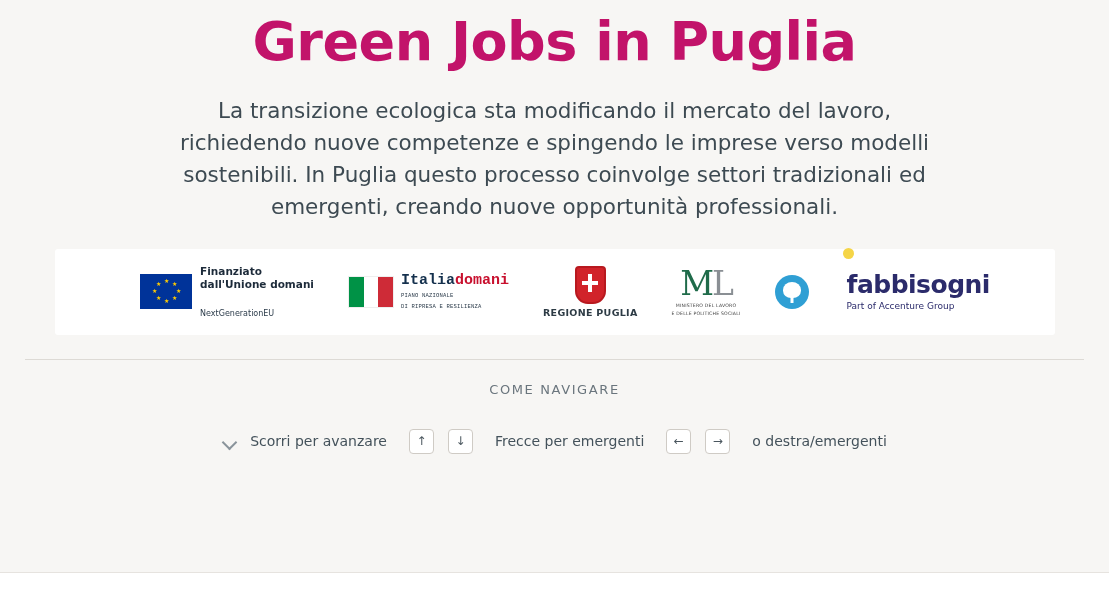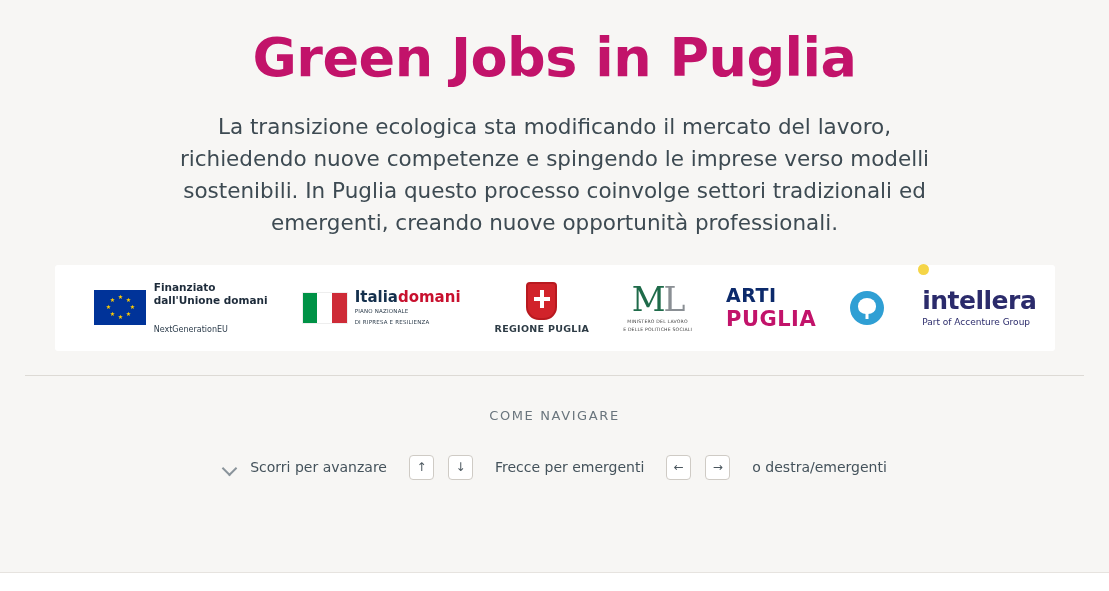--- a/index.html
+++ b/index.html
@@ -18,21 +18,21 @@
     position: relative;
     width: 1109px;
     height: 591px;
     box-sizing: border-box;
     display: flex;
     flex-direction: column;
     align-items: center;
   }
   .title {
     margin: 0;
-    padding-top: 28px;
+    padding-top: 12px;
     font-family: "DejaVu Sans", sans-serif;
     font-size: 54px;
     font-weight: bold;
     letter-spacing: -0.5px;
     color: #c2136a;
     text-align: center;
     line-height: 1.1;
   }
   .lead {
     width: 770px;
@@ -81,21 +81,21 @@
   }
   .eu-star {
     position: absolute; color: #ffcc00; font-size: 6px; line-height: 6px;
   }
   .eu-text {
     font-size: 10.5px; color: #1d2b3a; line-height: 1.25; font-weight: bold;
   }
   .eu-text .small { font-size: 8px; font-weight: normal; color: #2b3b4a; display:block; margin-top:18px;}
 
   
-  .italia { display: flex; align-items: center; gap: 7px; }
+  .italia { display: flex; align-items: center; gap: 7px; font-family: Liberation Mono, monospace; }
   .it-flag { display:flex; width: 44px; height: 30px; flex:none; border:1px solid #eee;}
   .it-flag i { display:block; width: 33.33%; height: 100%; }
   .it-g { background: #009246; }
   .it-w { background: #ffffff; }
   .it-r { background: #ce2b37; }
   .it-txt { line-height: 1.1; }
   .it-title { font-size: 15px; color:#14304d; font-weight:600;}
   .it-title b { color:#c8102e; font-weight:700;}
   .it-sub { font-size: 5.5px; color:#2b3b4a; letter-spacing:.2px; margin-top:3px; line-height:1.35;}
 
@@ -152,21 +152,21 @@
   .int-2 b { font-weight:normal;}
 
   
   .divider {
     width: 1059px;
     height: 1px;
     background: #dddad5;
     margin-top: 24px;
   }
   .nav-title {
-    margin-top: 32px;
+    margin-top: 22px;
     font-size: 13px;
     letter-spacing: 1.6px;
     color: #6a757d;
     text-align:center;
   }
   .nav-row {
     margin-top: 32px;
     display:flex;
     align-items:center;
     justify-content:center;
@@ -255,35 +255,29 @@
     <div class="logo mlps">
       <div>
         <div class="mlps-mark">
           <span style="color:#1f6b4a">M</span><span>L</span>
         </div>
         <div class="mlps-sub">MINISTERO DEL LAVORO</div>
         <div class="mlps-sub">E DELLE POLITICHE SOCIALI</div>
       </div>
     </div>
 
-    <div class="logo arti">
-      <div>
-        <div class="arti-1">ARTI</div>
-        <div class="arti-2">PUGLIA</div>
-      </div>
-    </div>
 
     <div class="logo">
       <div class="tree"></div>
     </div>
 
     <div class="logo intellera">
       <div>
         <span class="int-dot"></span>
-        <div class="int-1">intellera</div>
+        <div class="int-1">fabbisogni</div>
         <div class="int-2"><span>Part of </span><b>Accenture</b><span> Group</span></div>
       </div>
     </div>
 
   </div>
 
   <div class="divider"></div>
 
   <div class="nav-title">COME NAVIGARE</div>
 

